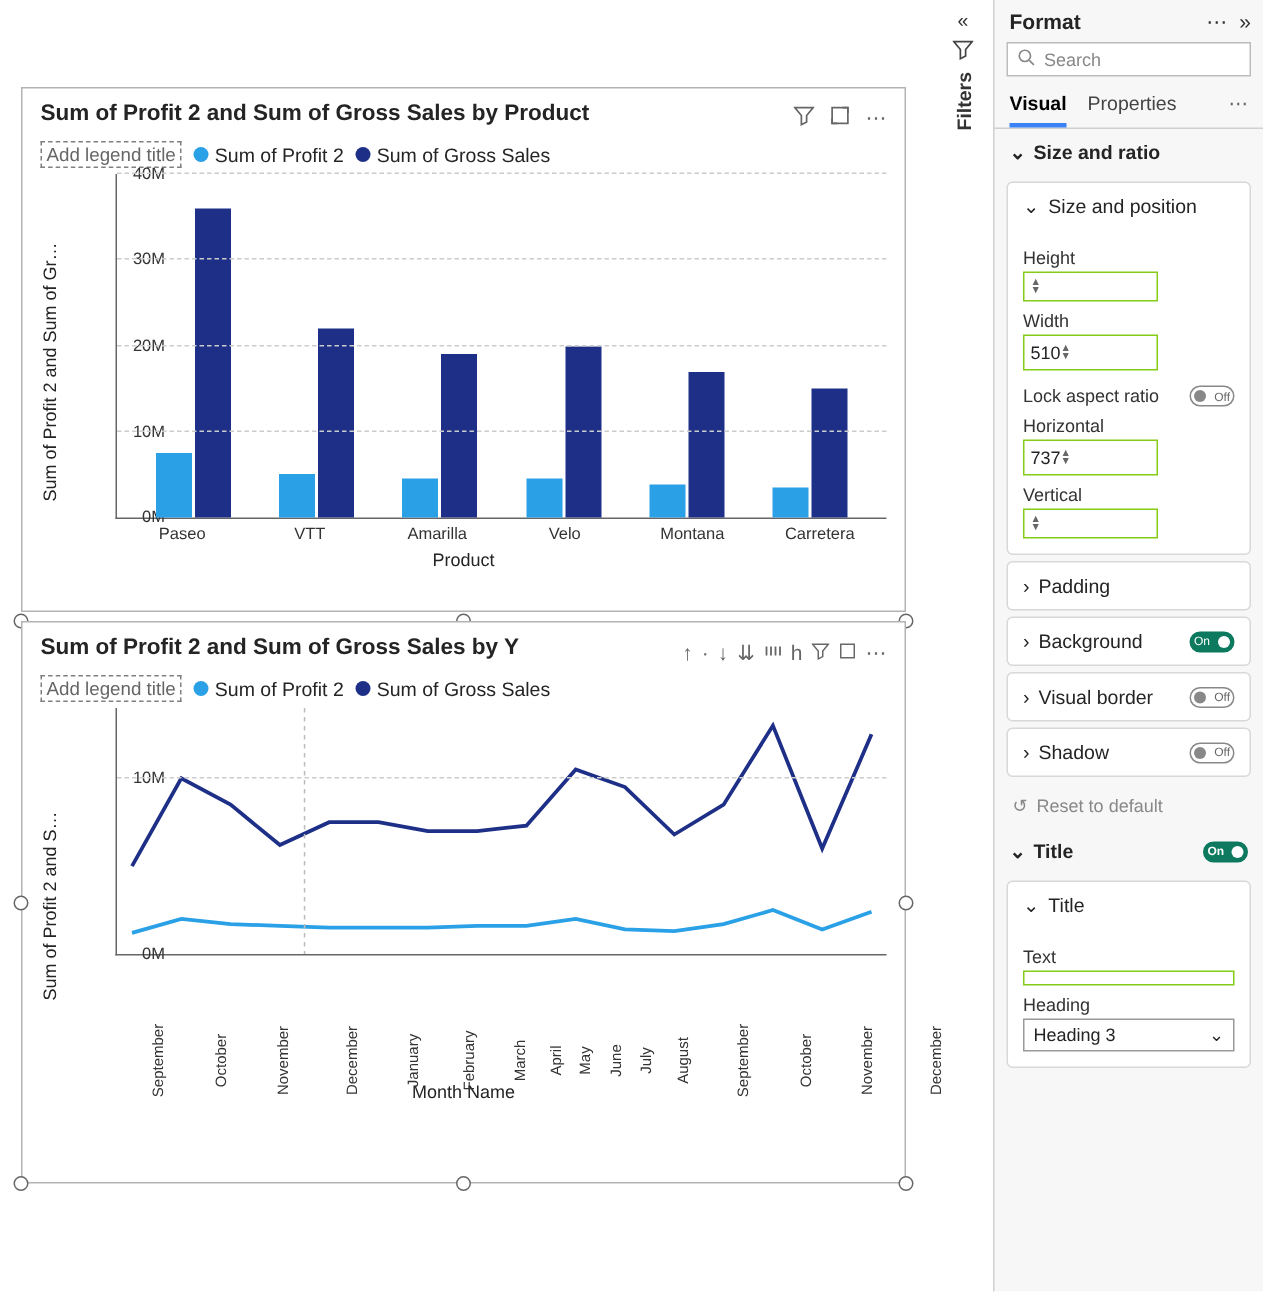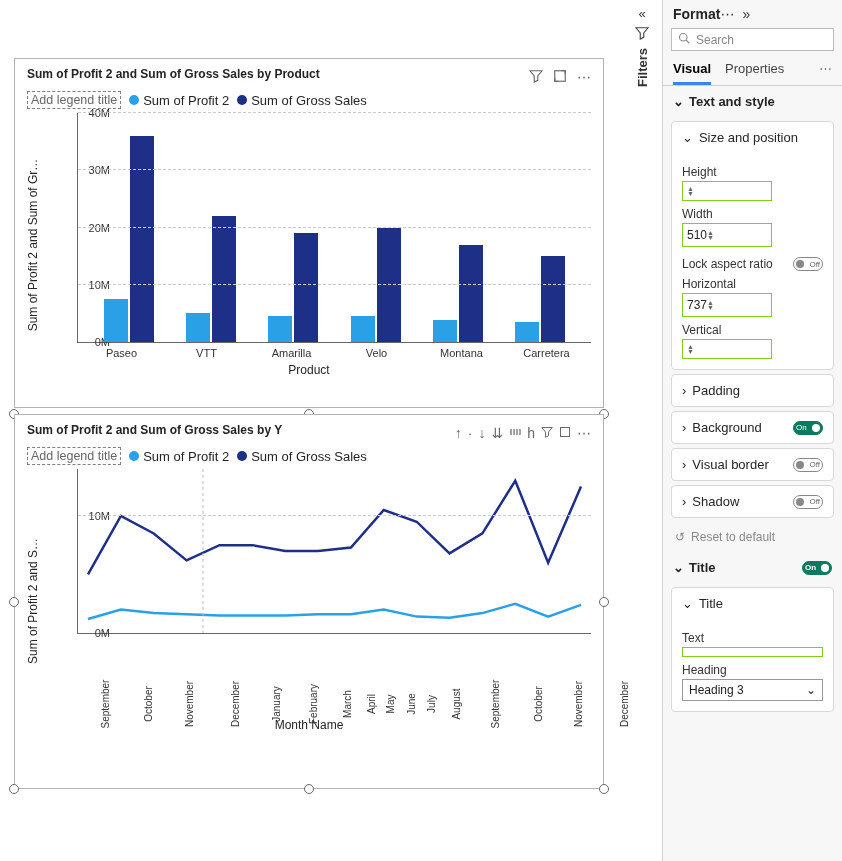--- a/index.html
+++ b/index.html
@@ -2,21 +2,21 @@
 <html><head>
 <meta charset="utf-8">
 <style>
 * { box-sizing: border-box; margin: 0; padding: 0; }
 body { font-family: "Segoe UI", Arial, sans-serif; font-size: 13px; color: #252424; background: #fff; width: 842px; height: 861px; overflow: hidden; position: relative; }
 
 .canvas-area { position: absolute; left: 0; top: 0; width: 625px; height: 861px; padding: 10px 14px; }
 .visual { border: 1px solid #b3b3b3; background: #fff; position: relative; }
 .visual.selected { }
 .visual-inner { padding: 8px 12px 8px 12px; }
-.visual-title { font-size: 12px; font-weight: 600; color: #252424; margin-bottom: 6px; }
+.visual-title { font-size: 15px; font-weight: 600; color: #252424; margin-bottom: 6px; }
 .visual-title-row { display: flex; align-items: center; justify-content: space-between; }
 .visual-icons { display: flex; gap: 10px; color: #666; font-size: 14px; }
 .vi-icon { cursor: pointer; }
 
 .legend-row { display: flex; align-items: center; gap: 8px; margin: 4px 0 4px 0; font-size: 13px; }
 .legend-title-placeholder { border: 1px dashed #808080; color: #666; padding: 1px 3px; font-size: 12.5px; }
 .legend-item { display: flex; align-items: center; gap: 4px; }
 .legend-swatch { width: 10px; height: 10px; border-radius: 50%; display: inline-block; }
 
 .chart-body { position: relative; }
@@ -44,21 +44,21 @@
 .year-labels .yl { text-align: center; font-size: 11px; color: #333; }
 .year-sep { border-right: 1px dashed #aaa; }
 
 .sel-handle { width: 10px; height: 10px; border: 1px solid #666; background: #fff; border-radius: 50%; position: absolute; }
 
 .filters-tab { position: absolute; left: 630px; top: 6px; width: 24px; display: flex; flex-direction: column; align-items: center; gap: 6px; color: #333; }
 .filters-tab .chev { width: 18px; height: 14px; display:flex;align-items:center;justify-content:center;}
 .filters-tab .flabel { writing-mode: vertical-rl; transform: rotate(180deg); font-size: 13px; font-weight: 600; margin-top: 2px;}
 
 .format-pane { position: absolute; right: 0; top: 0; width: 180px; height: 861px; background: #f7f7f7; border-left: 1px solid #d0d0d0; display: flex; flex-direction: column; }
-.fp-header { display: flex; align-items: center; justify-content: flex-start; padding: 6px 8px 2px 10px; }
+.fp-header { display: flex; align-items: center; justify-content: space-between; padding: 6px 8px 2px 10px; }
 .fp-header h2 { font-size: 14px; font-weight: 700; }
 .fp-header .hdr-icons { display: flex; gap: 8px; color: #333; font-size: 14px;}
 .fp-search { margin: 4px 8px; padding: 3px 6px; border: 1px solid #bcbcbc; background: #fff; display: flex; align-items: center; gap: 6px; font-size: 12px; color: #888; }
 .fp-tabs { display: flex; gap: 14px; padding: 6px 10px 0 10px; border-bottom: 1px solid #d0d0d0; font-size: 13px; }
 .fp-tab { padding-bottom: 6px; cursor: pointer; color: #444; }
 .fp-tab.active { border-bottom: 3px solid #3b82f6; font-weight: 600; color: #000; }
 .fp-tab.ellipsis { margin-left: auto; color: #666; }
 
 .fp-body { flex: 1; overflow-y: auto; }
 .section-hdr { display: flex; align-items: center; gap: 6px; padding: 8px 10px; font-size: 13px; font-weight: 600; cursor: pointer; }
@@ -275,21 +275,21 @@
   </div>
   <div class="fp-tabs">
     <div class="fp-tab active">Visual</div>
     <div class="fp-tab">Properties</div>
     <div class="fp-tab ellipsis">⋯</div>
   </div>
 
   <div class="fp-body">
     <div class="section-hdr">
       <span class="chev">⌄</span>
-      <span>Text and style</span>
+      <span>Size and ratio</span>
     </div>
 
     <div class="card">
       <div class="card-hdr">
         <span class="chev">⌄</span>
         <span>Size and position</span>
       </div>
       <div class="card-body">
         <div class="field-label">Height</div>
         <div class="field-input">

